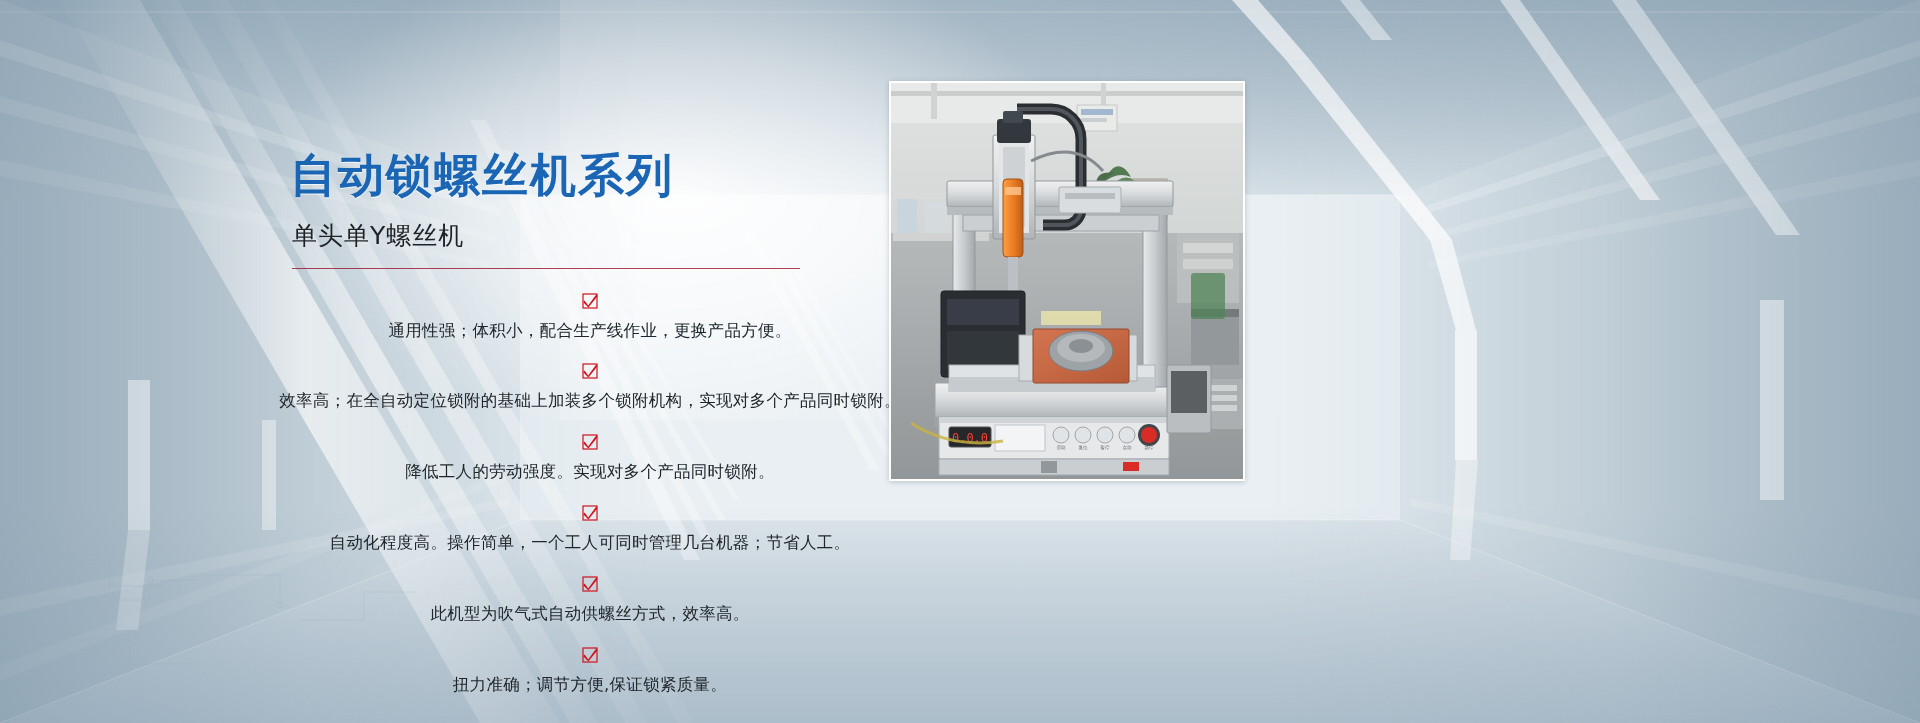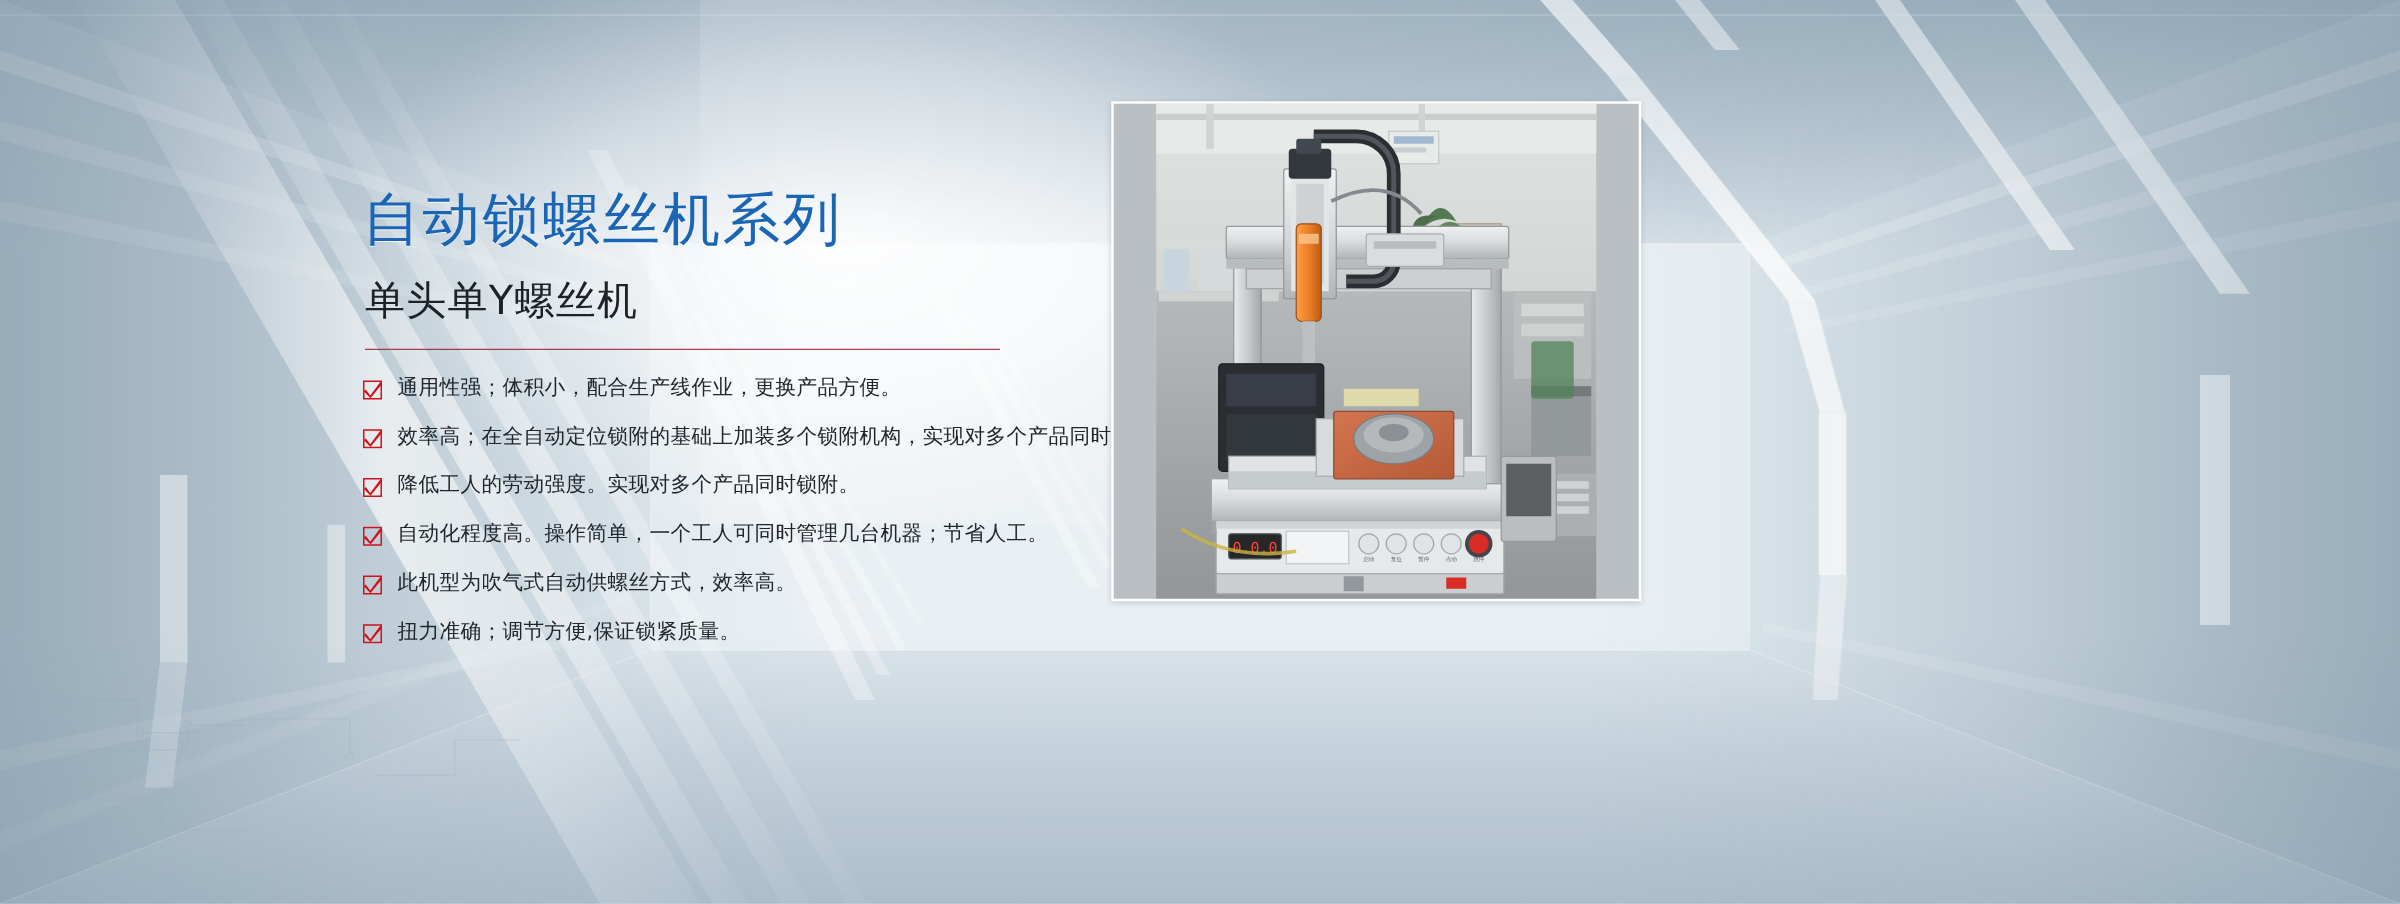--- a/index.html
+++ b/index.html
@@ -26,46 +26,46 @@
   }
   .glow{
     position:absolute;left:300px;top:0;width:760px;height:420px;
     background:radial-gradient(ellipse at 50% 45%, rgba(255,255,255,0.92) 0%, rgba(255,255,255,0.55) 40%, rgba(255,255,255,0) 75%);
     pointer-events:none;
   }
 
   
   .content{position:absolute;left:290px;top:150px;width:600px;}
   .title{
-    font-size:46px;font-weight:normal;color:#1a66b5;letter-spacing:2px;
+    font-size:46px;font-weight:bold;color:#1a66b5;letter-spacing:2px;
     line-height:1.1;margin:0 0 18px 0;
     text-shadow:0 1px 0 rgba(255,255,255,0.7);
     white-space:nowrap;
   }
   .subtitle{
-    font-size:32px;color:#1e2226;font-weight:normal;letter-spacing:1px;
+    font-size:25px;color:#1e2226;font-weight:normal;letter-spacing:1px;
     margin:0 4px 16px 2px;white-space:nowrap;
   }
   .divider{
     width:508px;height:0;border-top:1.6px solid #9c2035;opacity:.85;
     margin:0 0 20px 2px;
   }
   .bullets{list-style:none;margin:0;padding:0;}
   .bullet{
     display:flex;align-items:center;gap:12px;
-    margin-bottom:19px;white-space:nowrap;
+    margin-bottom:19px;white-space:nowrap;flex-direction:column;
   }
   .check{flex:0 0 auto;width:16px;height:16px;margin-top:4px;display:block;}
   .btext{
     font-size:16.5px;color:#20262b;line-height:1.2;letter-spacing:.3px;
   }
 
   
   .photo-frame{
-    position:absolute;left:889px;top:81px;width:424px;height:400px;
+    position:absolute;left:889px;top:81px;width:356px;height:400px;
     background:#ffffff;padding:2px;box-sizing:border-box;
     box-shadow:0 1px 5px rgba(60,80,96,0.28);
   }
   .photo{position:relative;width:100%;height:100%;overflow:hidden;background:#b9bfc2;}
   .photo svg{display:block;width:100%;height:100%;}
 </style>
 </head>
 <body>
 
 <div class="banner">

